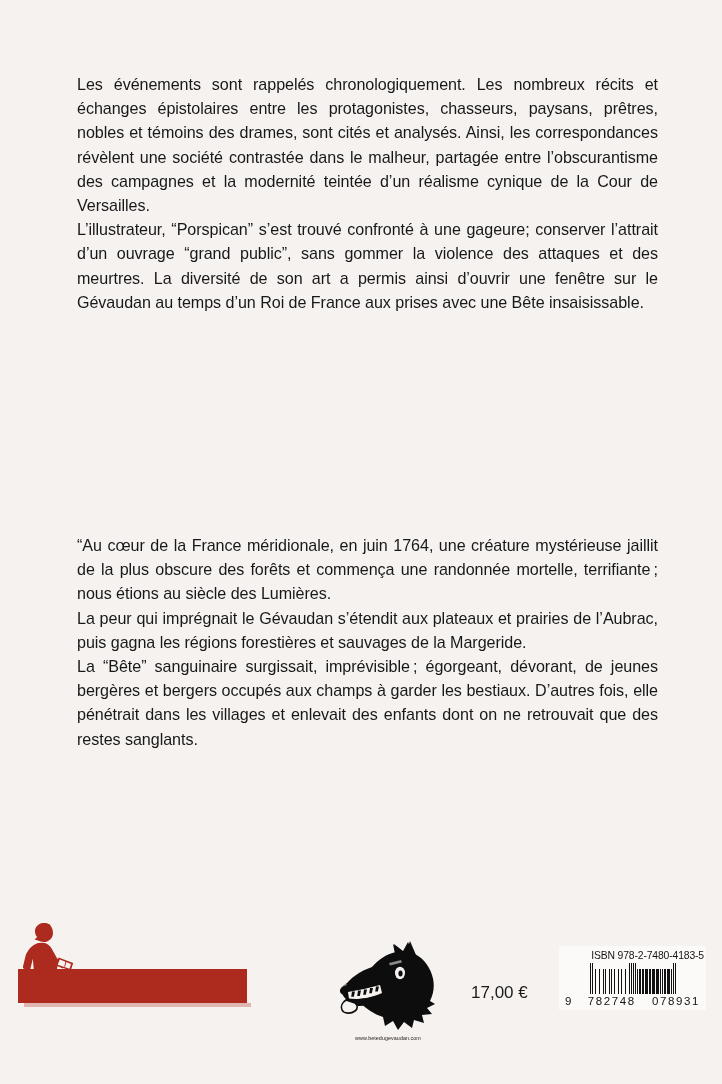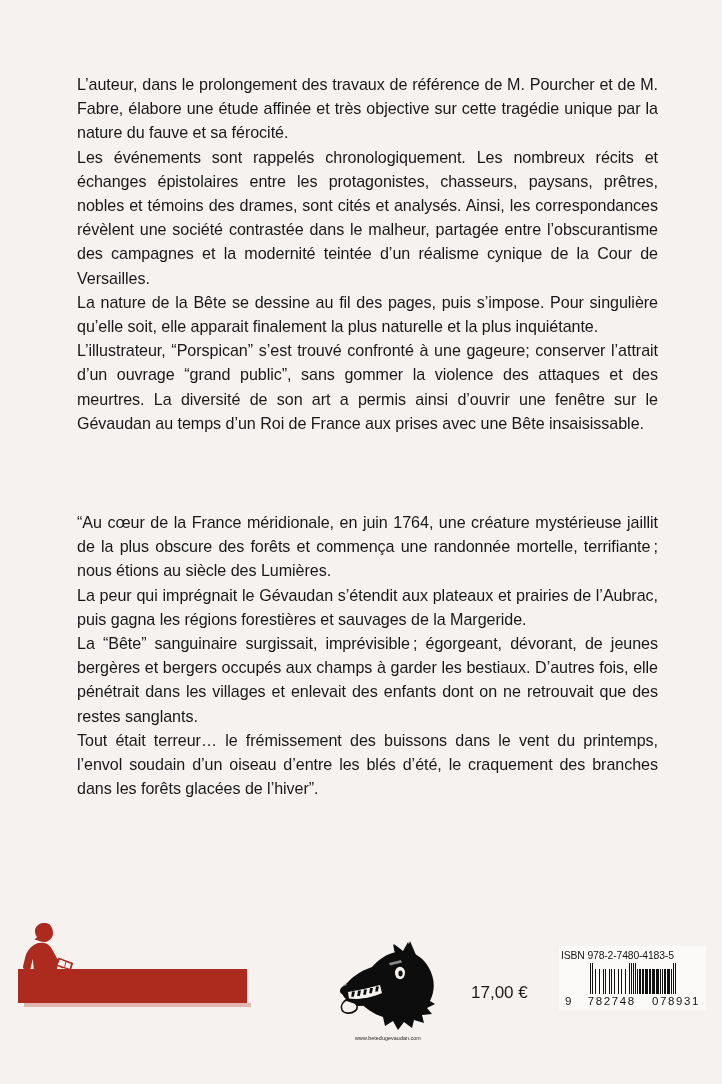--- a/index.html
+++ b/index.html
@@ -27,21 +27,21 @@
     position: absolute;
     left: 77px;
     width: 581px;
     text-align: justify;
     font-size: 16.1px;
     line-height: 24.2px;
     color: #18181a;
     letter-spacing: -0.05px;
   }
   .blurb-a { top: 72px; }
-  .blurb-b { top: 510px; }
+  .blurb-b { top: 533px; }
 
   .blurb p {
     margin: 0;
     text-align: justify;
     text-justify: inter-word;
   }
   .blurb p:last-child {
     text-align-last: left;
   }
   .blurb p.lastline-left {
@@ -140,21 +140,21 @@
     left: 559px;
     top: 946px;
     width: 147px;
     background: #fbfaf8;
     padding: 4px 2px 3px 2px;
     box-sizing: border-box;
   }
   .isbn-text {
     font-size: 10.4px;
     color: #141414;
-    text-align: left;
+    text-align: right;
     letter-spacing: -0.15px;
     white-space: nowrap;
     margin-bottom: 2px;
   }
   .barcode {
     height: 31px;
     display: flex;
     align-items: flex-end;
     justify-content: center;
     gap: 0;
@@ -176,31 +176,28 @@
   .barcode-digits .grp {
     letter-spacing: 1.6px;
   }
 </style>
 </head>
 <body>
 
 <div class="page">
 
   <div class="blurb blurb-a">
-    <p>L’auteur, dans le prolongement des travaux de référence de M. Pourcher et de M. Fabre, élabore une étude affinée et très objective sur cette tragédie unique par la nature du fauve et sa férocité.</p>
     <p>Les événements sont rappelés chronologiquement. Les nombreux récits et échanges épistolaires entre les protagonistes, chasseurs, paysans, prêtres, nobles et témoins des drames, sont cités et analysés. Ainsi, les correspondances révèlent une société contrastée dans le malheur, partagée entre l’obscurantisme des campagnes et la modernité teintée d’un réalisme cynique de la Cour de Versailles.</p>
-    <p>La nature de la Bête se dessine au fil des pages, puis s’impose. Pour singulière qu’elle soit, elle apparait finalement la plus naturelle et la plus inquiétante.</p>
     <p class="lastline-left">L’illustrateur, “Porspican” s’est trouvé confronté à une gageure; conserver l’attrait d’un ouvrage “grand public”, sans gommer la violence des attaques et des meurtres. La diversité de son art a permis ainsi d’ouvrir une fenêtre sur le Gévaudan au temps d’un Roi de France aux prises avec une Bête insaisissable.</p>
   </div>
 
   <div class="blurb blurb-b">
     <p>“Au cœur de la France méridionale, en juin 1764, une créature mystérieuse jaillit de la plus obscure des forêts et commença une randonnée mortelle, terrifiante ; nous étions au siècle des Lumières.</p>
     <p>La peur qui imprégnait le Gévaudan s’étendit aux plateaux et prairies de l’Aubrac, puis gagna les régions forestières et sauvages de la Margeride.</p>
     <p>La “Bête” sanguinaire surgissait, imprévisible ; égorgeant, dévorant, de jeunes bergères et bergers occupés aux champs à garder les bestiaux. D’autres fois, elle pénétrait dans les villages et enlevait des enfants dont on ne retrouvait que des restes sanglants.</p>
-    <p class="lastline-left">Tout était terreur… le frémissement des buissons dans le vent du printemps, l’envol soudain d’un oiseau d’entre les blés d’été, le craquement des branches dans les forêts glacées de l’hiver”.</p>
   </div>
 
   <div class="publisher">
     <div class="publisher-figure">
       <svg viewBox="0 0 62 62" width="62" height="62" aria-hidden="true">
         <g fill="#ad2a1f">
 
           <path d="M26 2c-5 0-9 3.6-9 8.4 0 2.2 0.8 4.2 2.2 5.6l-2.6 2.4 3.4 1.2c1.6 0.9 3.6 1.4 5.6 1.4 5 0 9.4-3.8 9.4-8.8C35 5.6 31 2 26 2z"></path>
 
           <path d="M17.4 9.6c0.4-4.4 4.4-7.6 8.8-7.6 2.8 0 5.2 1 6.8 2.8-2-0.8-4.6-1-7-0.2-3.2 1.1-5.6 3.2-6.6 5.8-0.4 1-0.6 2-0.6 3.2l-1.4-4z"></path>

